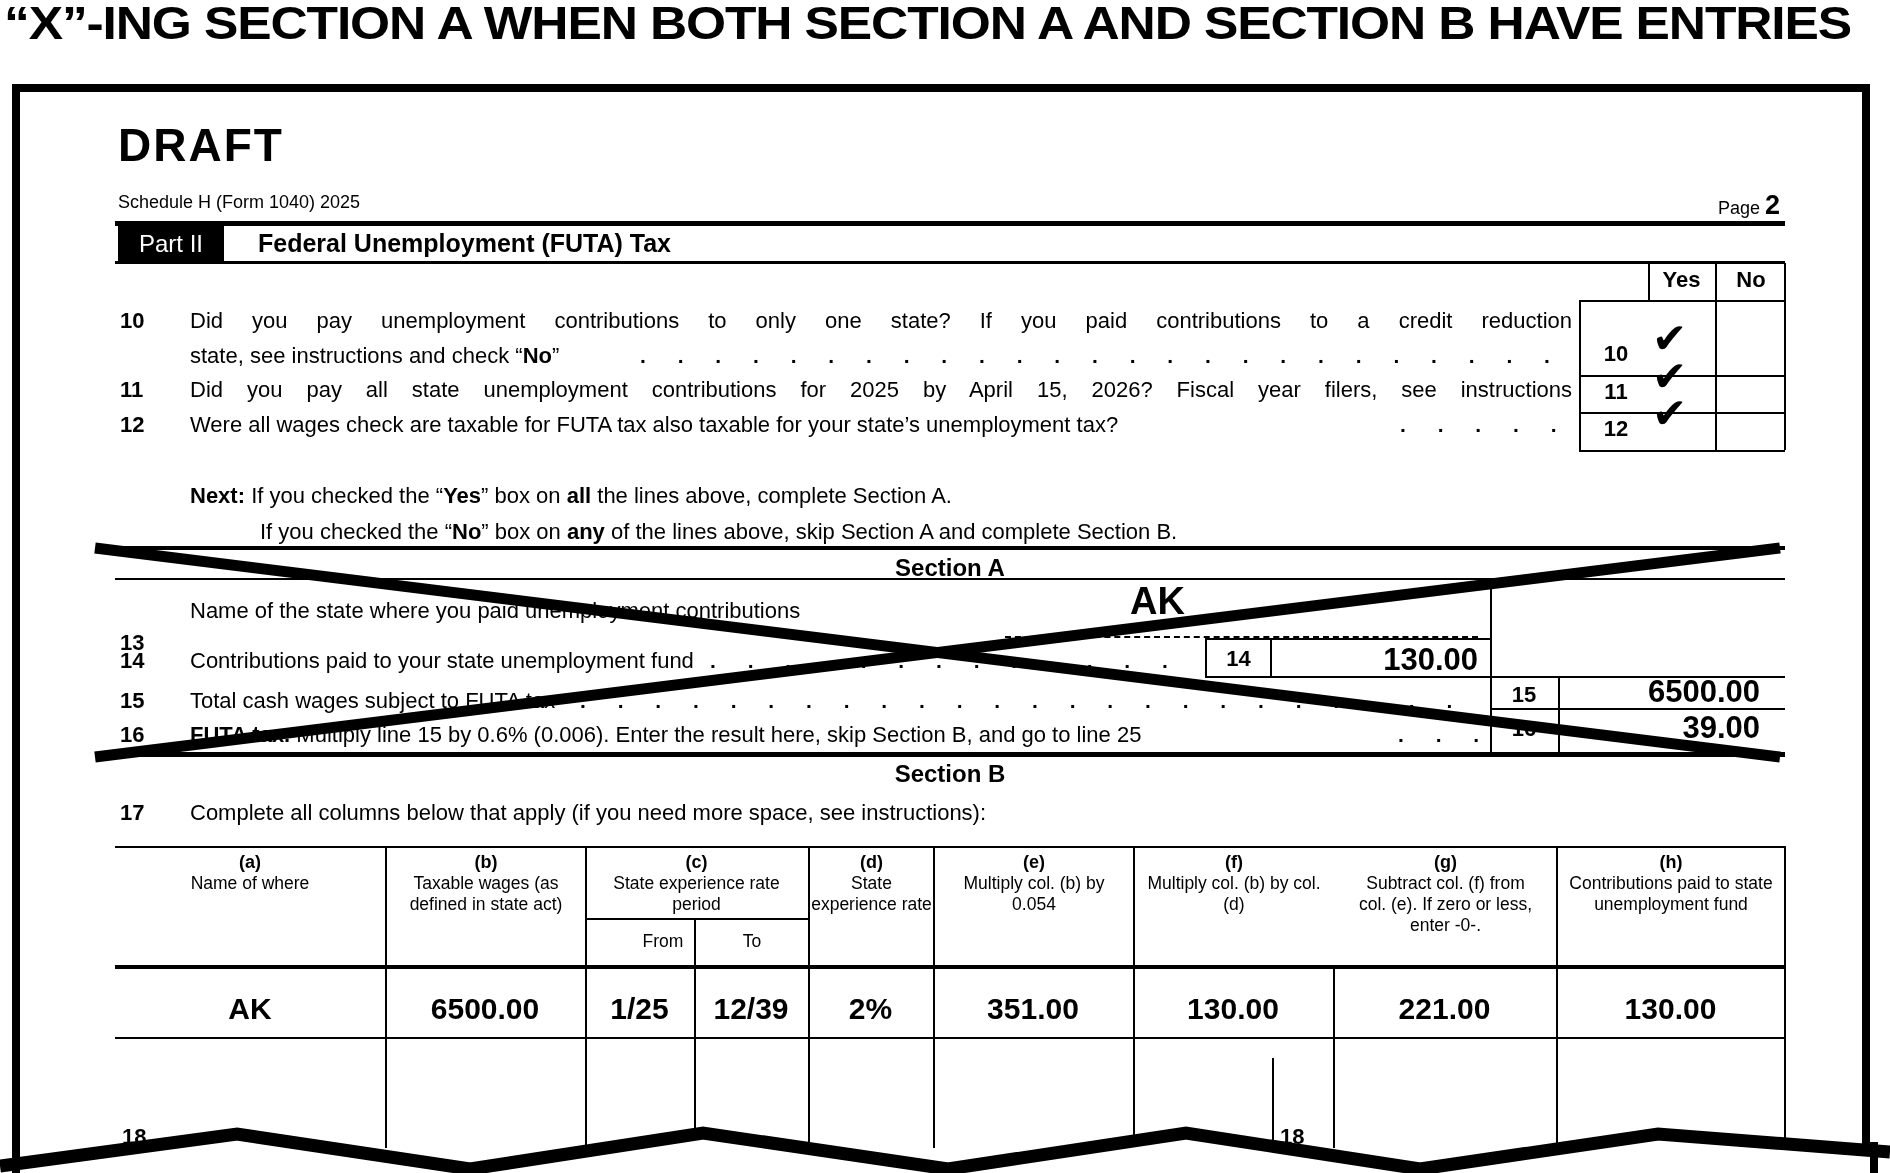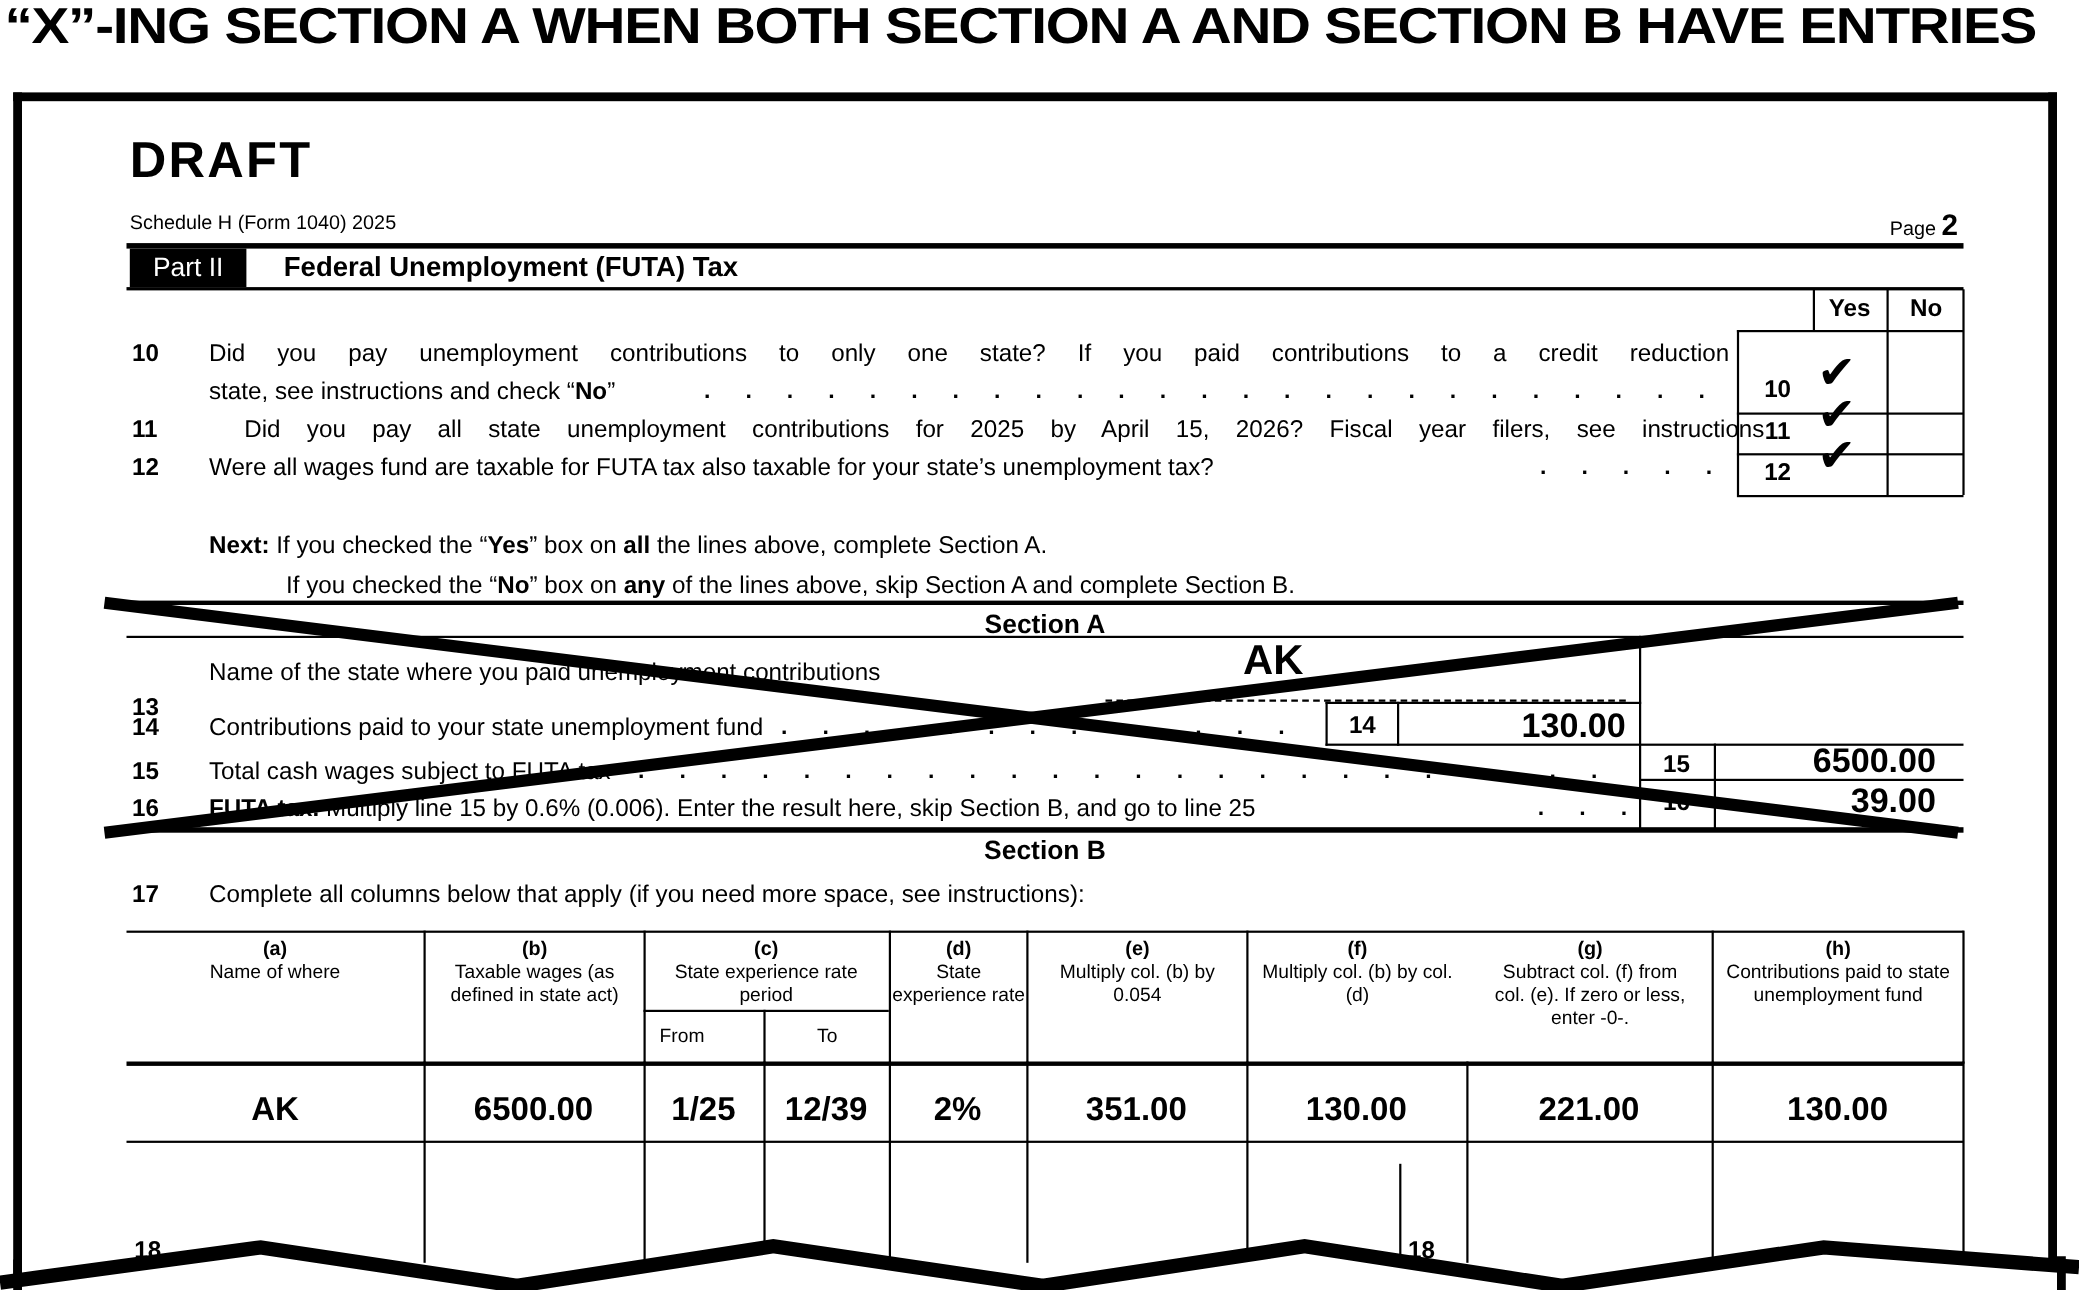--- a/index.html
+++ b/index.html
@@ -67,26 +67,26 @@
 <div class="num" style="left:120px;top:308px;">10</div>
 <div class="body-text just" style="left:190px;top:308px;width:1382px;">Did you pay unemployment contributions to only one state? If you paid contributions to a credit reduction</div>
 <div class="body-text" style="left:190px;top:343px;">
   <span>state, see instructions and check “</span><span class="b">No</span><span>”</span>
 </div>
 <div class="dots" style="left:640px;top:344px;width:925px;">. . . . . . . . . . . . . . . . . . . . . . . . . . . . . . . . . . . . . . . . . . . . . . . .</div>
 <div class="num" style="left:1593px;top:341px;width:46px;text-align:center;">10</div>
 <div class="check" style="left:1652px;top:318px;">✔</div>
 
 <div class="num" style="left:120px;top:377px;">11</div>
-<div class="body-text just" style="left:190px;top:377px;width:1382px;margin-left:32px;">Did you pay all state unemployment contributions for 2025 by April 15, 2026? Fiscal year filers, see instructions</div>
+<div class="body-text just" style="left:190px;top:377px;width:1382px;">Did you pay all state unemployment contributions for 2025 by April 15, 2026? Fiscal year filers, see instructions</div>
 <div class="num" style="left:1593px;top:379px;width:46px;text-align:center;">11</div>
 <div class="check" style="left:1652px;top:356px;">✔</div>
 
 <div class="num" style="left:120px;top:412px;">12</div>
-<div class="body-text" style="left:190px;top:412px;">Were all wages fund are taxable for FUTA tax also taxable for your state’s unemployment tax?</div>
+<div class="body-text" style="left:190px;top:412px;">Were all wages check are taxable for FUTA tax also taxable for your state’s unemployment tax?</div>
 <div class="dots" style="left:1400px;top:413px;width:165px;">. . . . . . . . . . . . . . . . . . . . . . . . . . . . . . . . . . . . . . . . . . . . . . . .</div>
 <div class="num" style="left:1593px;top:416px;width:46px;text-align:center;">12</div>
 <div class="check" style="left:1652px;top:393px;">✔</div>
 
 <div class="body-text" style="left:190px;top:483px;">
   <span class="b">Next:</span>
   <span>If you checked the “</span><span class="b">Yes</span><span>” box on </span><span class="b">all</span><span> the lines above, complete Section A.</span>
 </div>
 <div class="body-text" style="left:260px;top:519px;">
   <span>If you checked the “</span><span class="b">No</span><span>” box on </span><span class="b">any</span><span> of the lines above, skip Section A and complete Section B.</span>
@@ -169,21 +169,21 @@
   <div>Name of where</div>
 </div>
 <div class="hdr-cell" style="left:392px;top:852px;width:188px;">
   <div class="hdr-key">(b)</div>
   <div>Taxable wages (as defined in state act)</div>
 </div>
 <div class="hdr-cell" style="left:590px;top:852px;width:213px;">
   <div class="hdr-key">(c)</div>
   <div>State experience rate period</div>
 </div>
-<div class="hdr-cell" style="left:571px;top:931px;width:98px;">From</div>
+<div class="hdr-cell" style="left:614px;top:931px;width:98px;">From</div>
 <div class="hdr-cell" style="left:696px;top:931px;width:112px;">To</div>
 <div class="hdr-cell" style="left:810px;top:852px;width:123px;">
   <div class="hdr-key">(d)</div>
   <div>State experience rate</div>
 </div>
 <div class="hdr-cell" style="left:945px;top:852px;width:178px;">
   <div class="hdr-key">(e)</div>
   <div>Multiply col. (b) by 0.054</div>
 </div>
 <div class="hdr-cell" style="left:1145px;top:852px;width:178px;">

